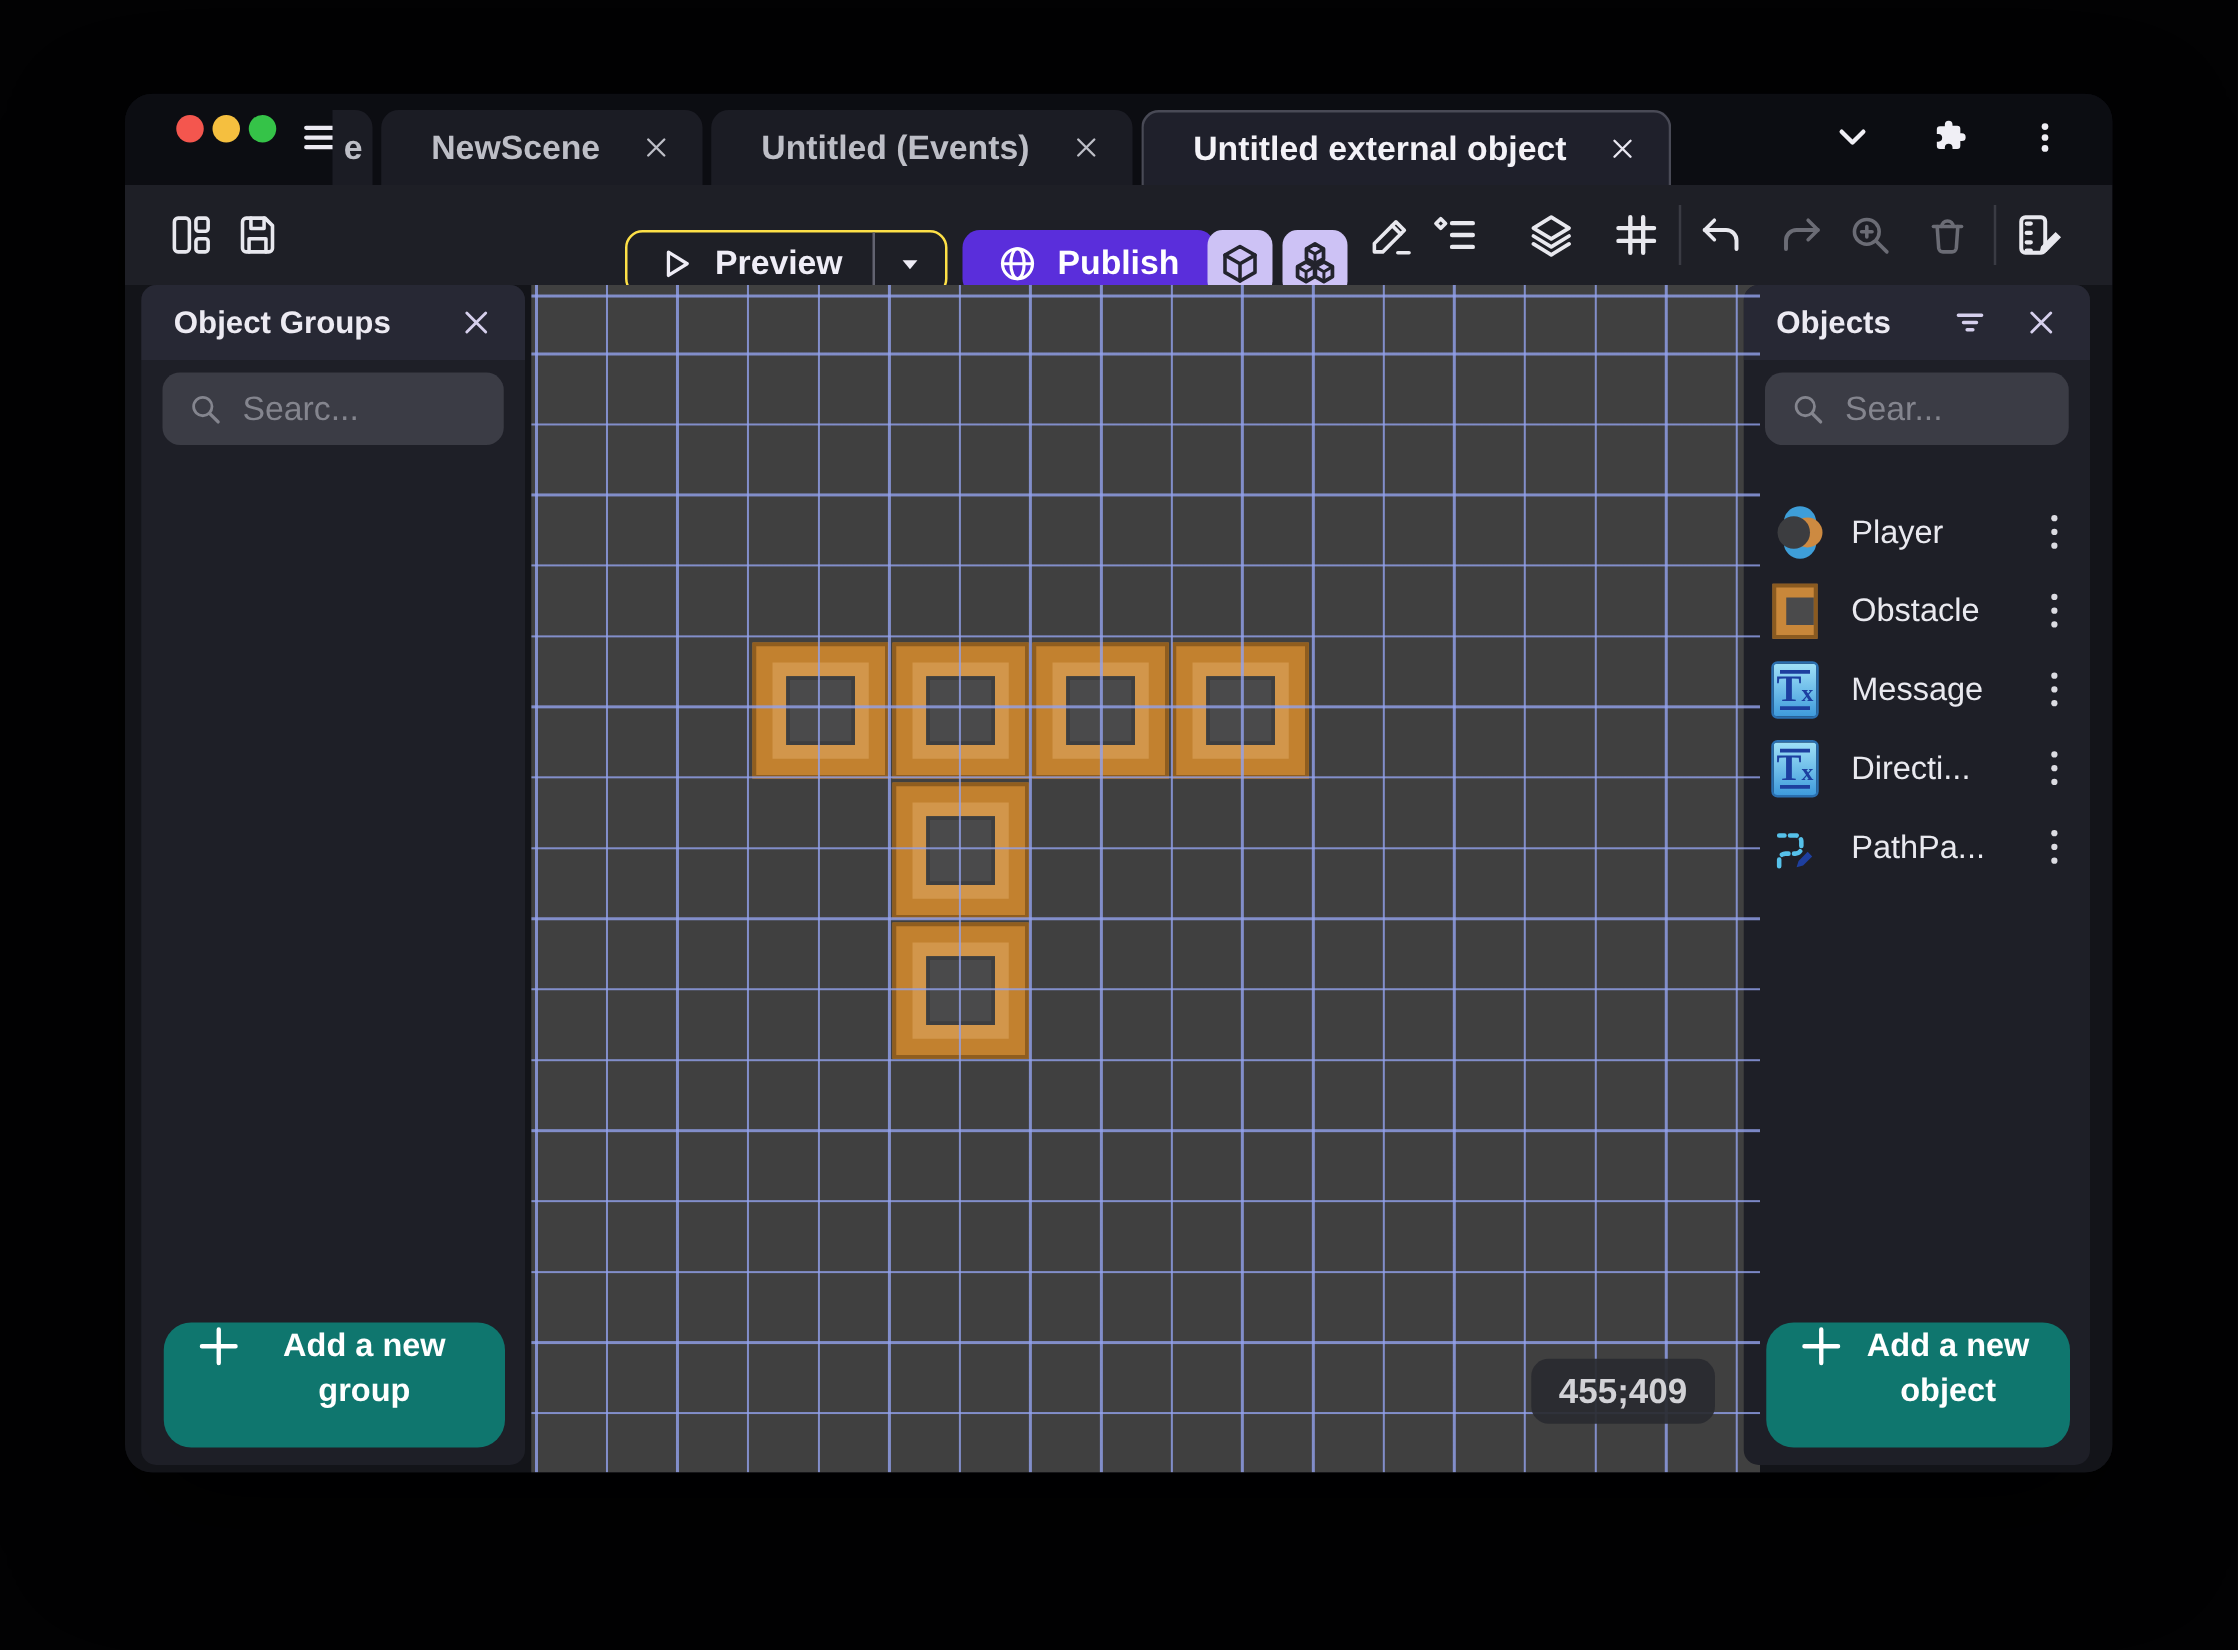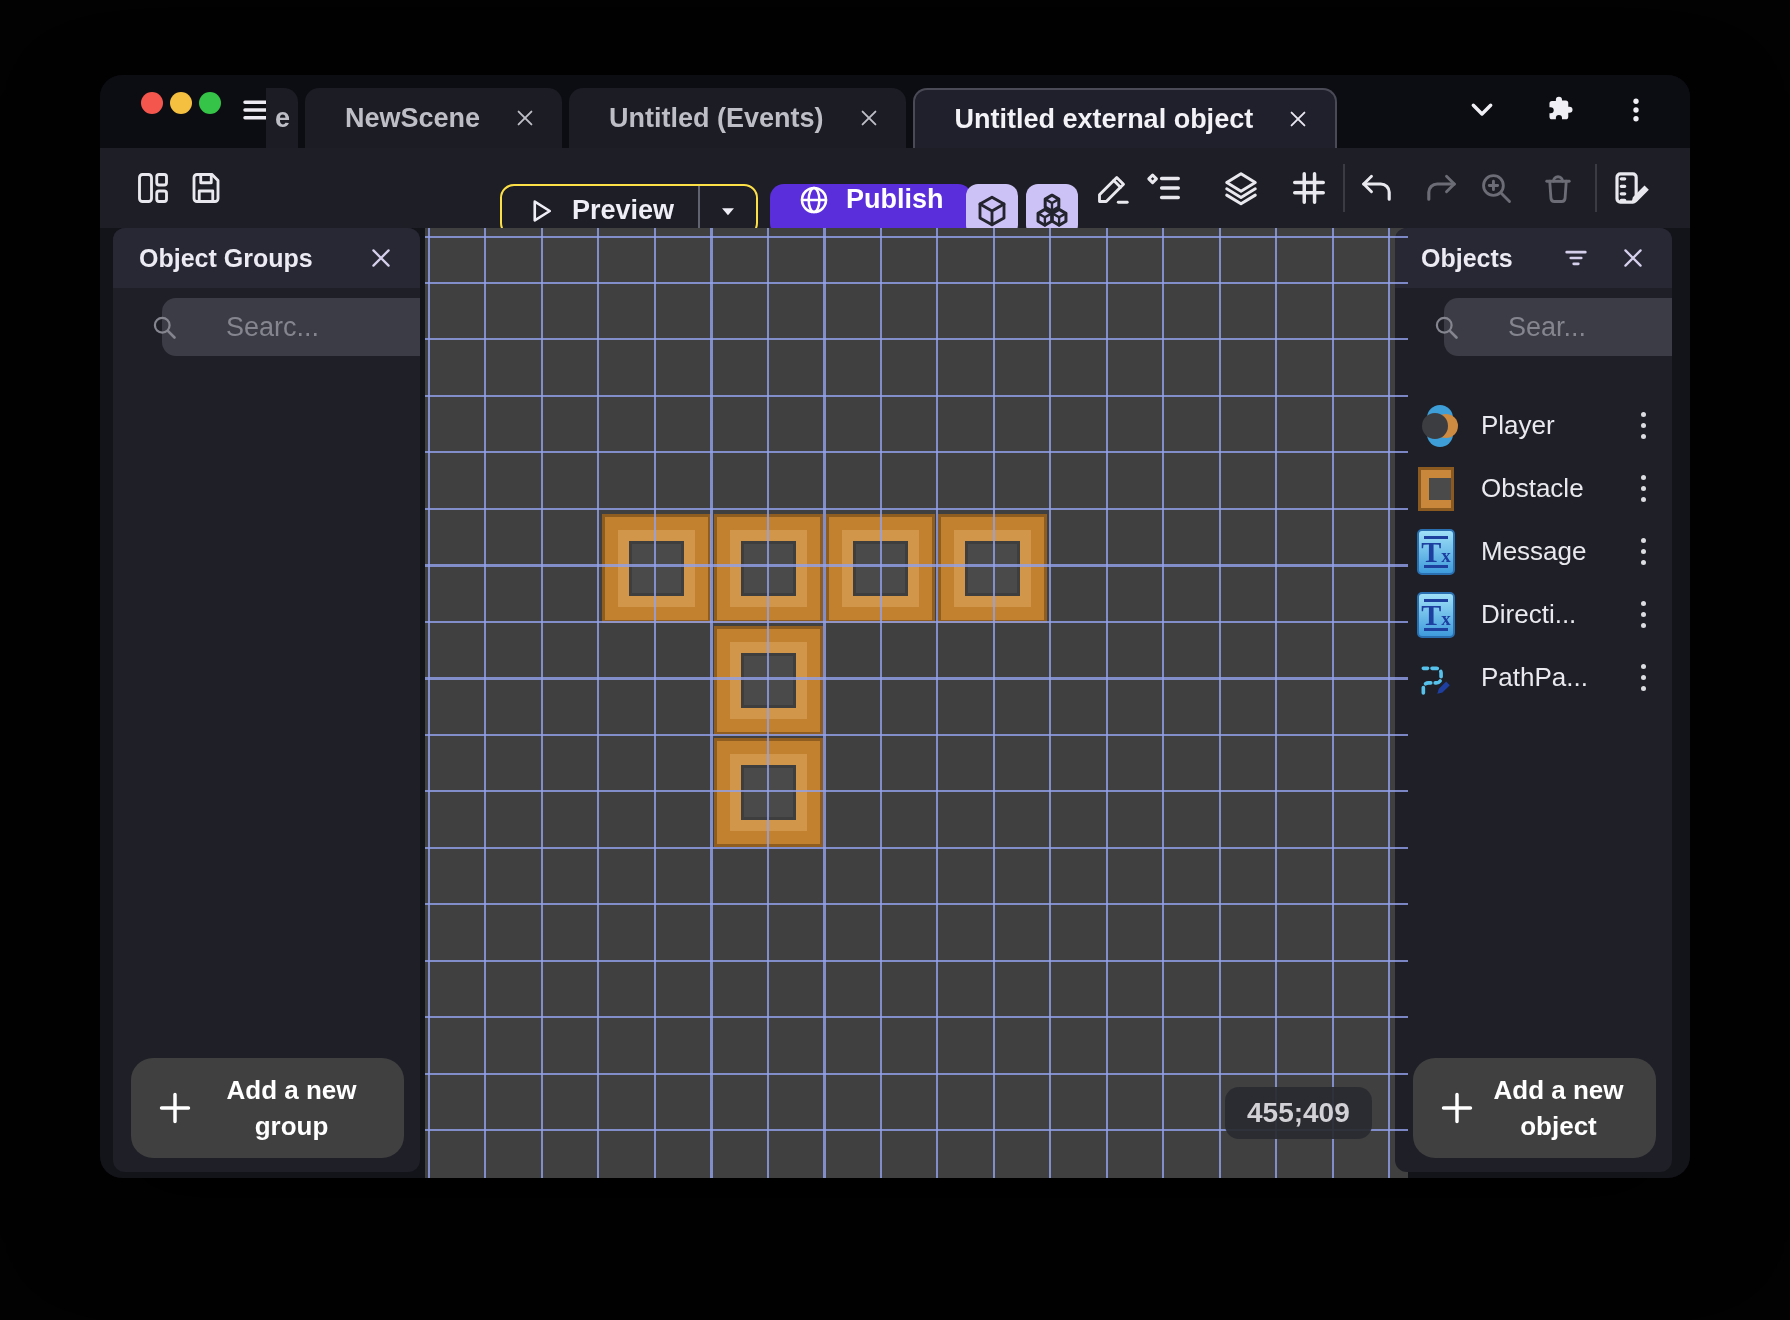--- a/index.html
+++ b/index.html
@@ -35,42 +35,42 @@
     display:flex; align-items:center; justify-content:center; color:#e8e8ee; }
   .icon-dim { color:#6b6c75 !important; }
   .tb-divider { position:absolute; top:16px; width:2px; height:48px; background:#3a3b43; }
   .btn-preview { position:absolute; left:400px; top:36px; height:53px; display:flex;
     align-items:stretch; border:2px solid #fde047; border-radius:14px; color:#efedf6; }
   .btn-preview .pv-main { display:flex; align-items:center; gap:16px; padding:0 24px;
     font-size:27px; font-weight:700; }
   .btn-preview .pv-sep { width:2px; background:#626370; }
   .btn-preview .pv-caret { width:56px; display:flex; align-items:center; justify-content:center; }
   .btn-publish { position:absolute; left:670px; top:36px; height:53px; display:flex;
-    gap:16px; padding:0 28px; background:#5a2edb; border-radius:14px;
+    align-items:center; gap:16px; padding:0 28px; background:#5a2edb; border-radius:14px;
     color:#fff; font-size:27px; font-weight:700; }
   .toggle-btn { position:absolute; top:36px; width:52px; height:53px; background:#cdc2f5;
     border-radius:12px; display:flex; align-items:center; justify-content:center; color:#23242d; }
 
   
   .content { position:absolute; left:0; top:153px; width:100%; height:950px; background:#131419; }
   .panel { position:absolute; top:0; height:944px; background:#1e1f27; border-radius:12px; overflow:hidden; }
   .panel-left  { left:13px;   width:307px; }
   .panel-right { left:1295px; width:277px; }
   .panel-header { position:relative; height:60px; background:#272834; display:flex;
     align-items:center; padding:0 26px; }
   .panel-title { font-size:25px; font-weight:700; color:#eceaf2; flex:1; }
   .panel-header .icon-btn { display:flex; color:#d5cfec; margin-left:30px; }
   .searchbox { position:relative; margin:10px 17px 0 17px; }
   .searchbox svg { position:absolute; left:20px; top:15px; color:#84858e; }
   .searchbox input { width:100%; height:58px; background:#3b3c45; border:none; outline:none;
     border-radius:14px; padding:0 16px 0 64px; font-size:27px; color:#ddddde;
-    font-family:"Liberation Sans", sans-serif;margin-left:32px; }
+    font-family:"Liberation Sans", sans-serif; }
   .searchbox input::placeholder { color:#84858e; }
   .add-btn { position:absolute; left:18px; right:16px; bottom:14px; height:100px;
-    background:#404040; border-radius:22px; display:flex; align-items:center;
+    background:#0f766e; border-radius:22px; display:flex; align-items:flex-start;
     padding:0 16px; color:#fff; }
   .add-btn .plus { width:56px; display:flex; justify-content:center; }
   .add-btn .add-label { flex:1; text-align:center; font-size:26px; font-weight:700;
     line-height:1.4; padding-right:8px; }
 
   
   .obj-list { margin-top:38px; }
   .obj-row { height:63px; display:flex; align-items:center; padding:0 20px 0 22px; }
   .obj-label { margin-left:26px; font-size:26px; color:#e9e9ef; flex:1; white-space:nowrap;
     overflow:hidden; }

